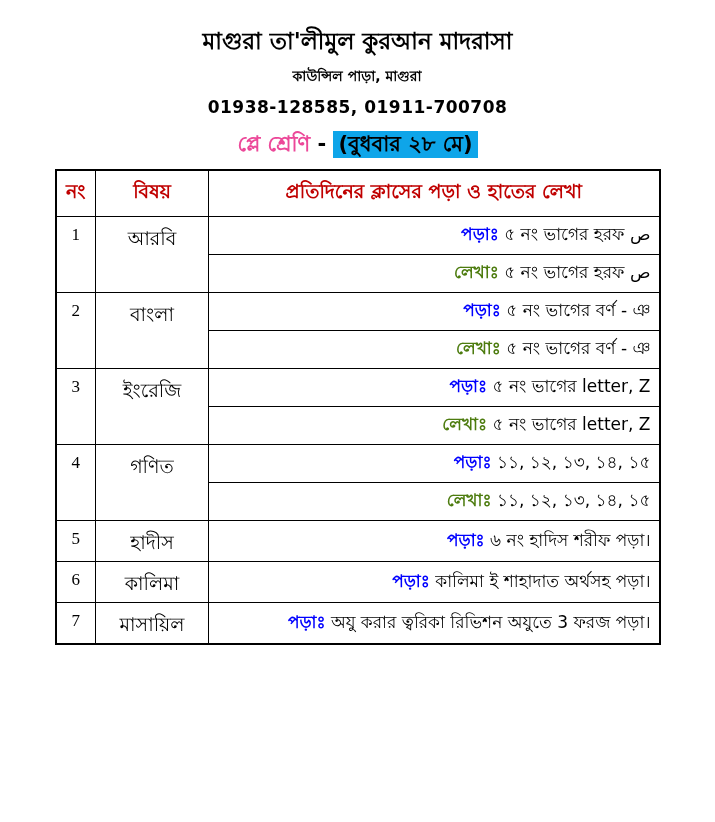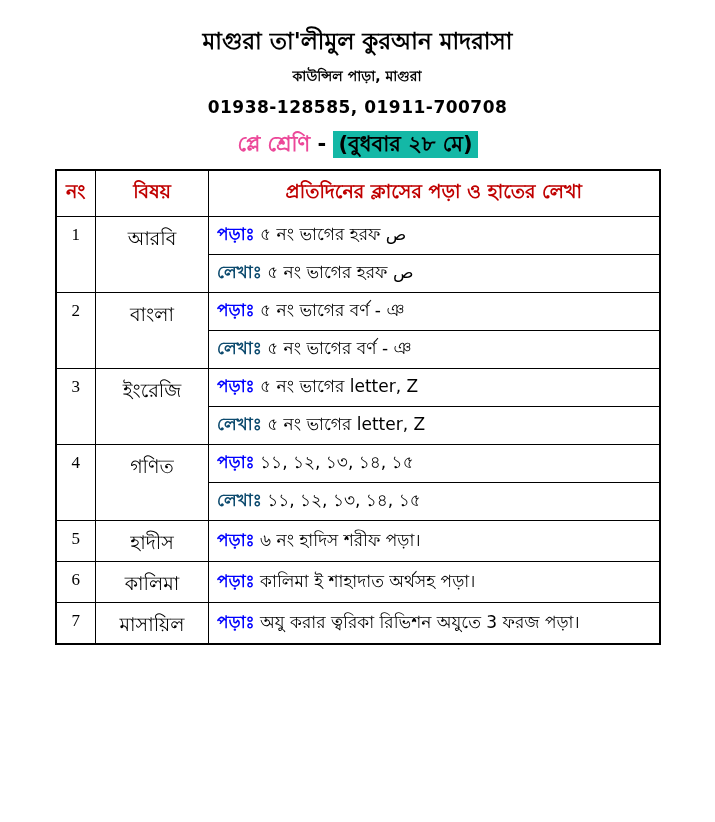--- a/index.html
+++ b/index.html
@@ -43,21 +43,21 @@
   }
   .class-line {
     font-size: 21px;
     font-weight: bold;
     color: #000000;
     margin: 0;
     line-height: 1.3;
   }
   .class-name { color: #ec4899; }
   .date-chip {
-    background: #14b8a6;
+    background: #0ea5e9;
     color: #000000;
     padding: 1px 5px 2px 5px;
   }
   table.lesson-table {
     border-collapse: collapse;
     table-layout: fixed;
     width: 604px;
     margin: 11px auto 0 auto;
     border: 2px solid #000000;
   }
@@ -88,30 +88,30 @@
     font-size: 19px;
     font-weight: normal;
     color: #000000;
     text-align: center;
     vertical-align: top;
     padding-top: 7px;
   }
   td.content-cell {
     font-size: 17px;
     color: #000000;
-    text-align: left;
+    text-align: right;
     vertical-align: middle;
     padding: 0 8px;
     height: 38px;
     overflow: hidden;
     white-space: nowrap;
   }
   .lbl { font-weight: bold; }
   .lbl-read  { color: #0000ff; }
-  .lbl-write { color: #0c4a6e; }
+  .lbl-write { color: #4d7c0f; }
 </style>
 </head>
 <body>
 
 <div class="page">
 
   <div class="doc-header">
     <div class="doc-title">মাগুরা তা'লীমুল কুরআন মাদরাসা</div>
     <div class="doc-subtitle">কাউন্সিল পাড়া, মাগুরা</div>
     <div class="doc-phones">01938-128585, 01911-700708</div>

